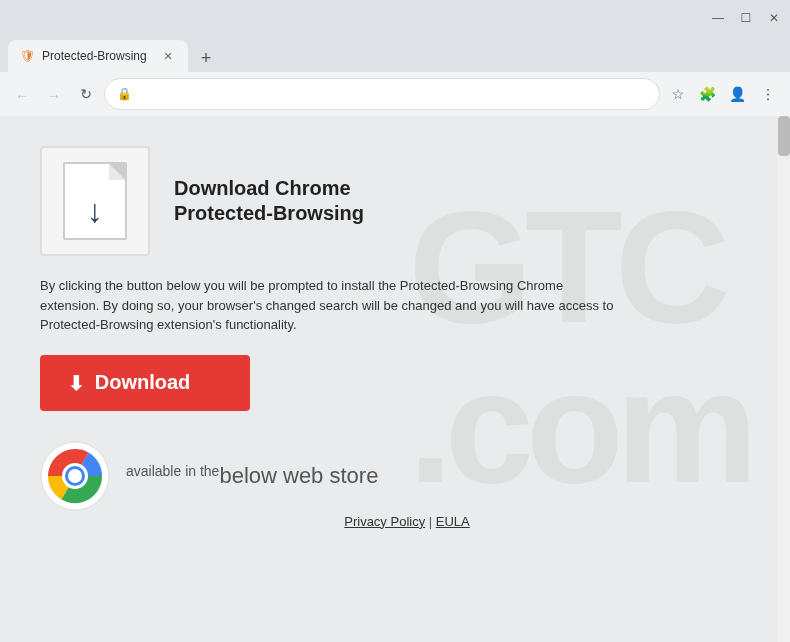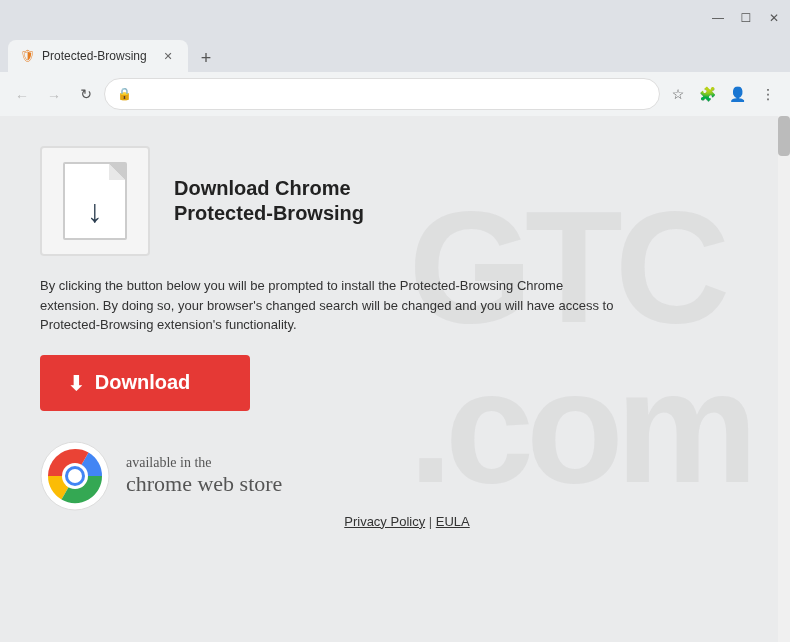--- a/index.html
+++ b/index.html
@@ -282,22 +282,21 @@
       gap: 16px;
       margin-top: 10px;
     }
     .chrome-store-icon {
       width: 70px;
       height: 70px;
       position: relative;
     }
     .chrome-store-text {
       display: flex;
-      flex-direction: column;
-      font-family: Liberation Serif, serif;
+      flex-direction: row;
     }
     .available-in {
       font-size: 14px;
       color: #555;
     }
     .store-name {
       font-size: 22px;
       color: #555;
       font-weight: normal;
     }
@@ -430,21 +429,21 @@
 
           <circle cx="35" cy="35" r="13" fill="white"></circle>
 
           <circle cx="35" cy="35" r="10" fill="#4285F4"></circle>
 
           <circle cx="35" cy="35" r="7" fill="white"></circle>
         </svg>
       </div>
       <div class="chrome-store-text">
         <span class="available-in">available in the</span>
-        <span class="store-name">chrome web store</span>
+        <span class="store-name">below web store</span>
       </div>
     </div>
 
     <div class="footer">
       <a href="#">Privacy Policy</a><span> | </span><a href="#">EULA</a>
     </div>
 
   </div>
 </div>
 

